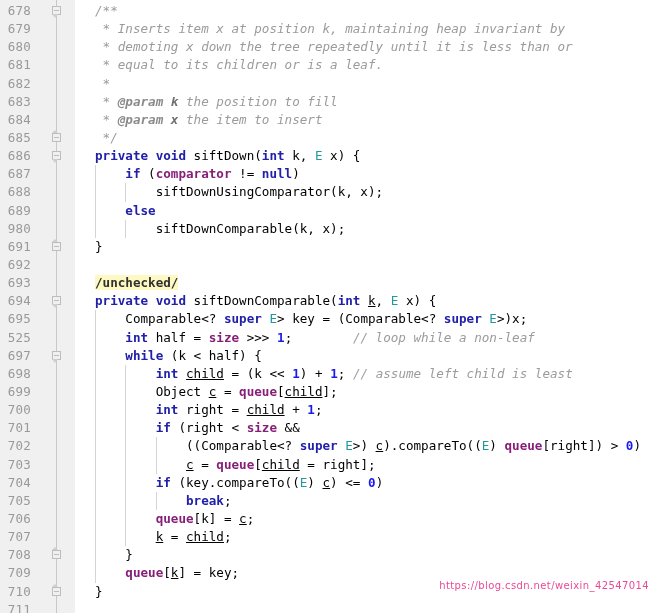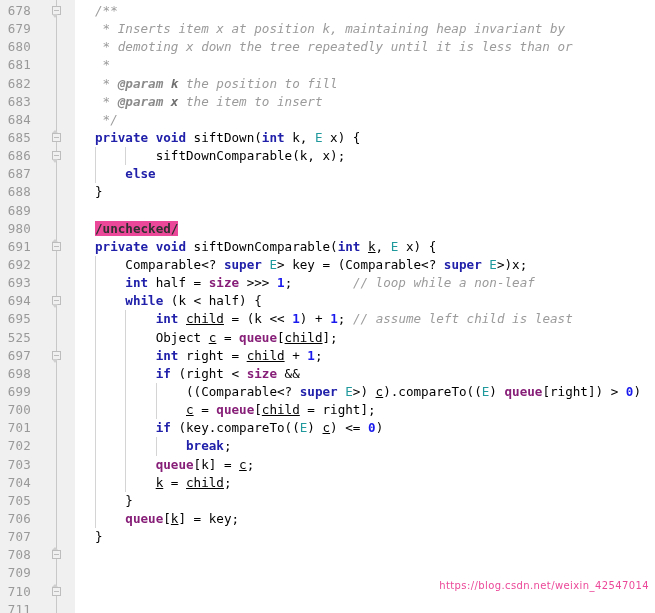--- a/index.html
+++ b/index.html
@@ -146,21 +146,21 @@
 
   
   .kw   { color: #2020aa; font-weight: bold; }
   .fld  { color: #871f78; font-weight: bold; }
   .typ  { color: #20999d; }
   .num  { color: #1a1aee; font-weight: bold; }
   .loc  { color: #000000; text-decoration: underline; }
   .cmt  { color: #9b9b9b; font-style: italic; }
   .tag  { color: #8a8a8a; font-style: italic; font-weight: bold; }
   .tagp { color: #707070; font-style: italic; font-weight: bold; }
-  .ann  { background: #ec4899; color: #303030; font-weight: bold; }
+  .ann  { background: #fef9c3; color: #303030; font-weight: bold; }
 
   
   .watermark {
     position: absolute;
     right: 6px;
     bottom: 22px;
     font-family: "DejaVu Sans", sans-serif;
     font-size: 10px;
     color: #ec4899;
     letter-spacing: 0.4px;
@@ -311,27 +311,30 @@
           <div class="lineno">711</div>
         </div>
       </div>
   </div>
 
   <div class="code-area">
     <div id="code-lines">
         <div class="code-line"><span><span class="cmt">/**</span></span></div>
         <div class="code-line"><span><span class="cmt"> * Inserts item x at position k, maintaining heap invariant by</span></span></div>
         <div class="code-line"><span><span class="cmt"> * demoting x down the tree repeatedly until it is less than or</span></span></div>
+        <div class="code-line"><span><span class="cmt"> * equal to its children or is a leaf.</span></span></div>
         <div class="code-line"><span><span class="cmt"> *</span></span></div>
         <div class="code-line"><span><span class="cmt"> * </span><span class="tag">@param</span><span class="cmt"> </span><span class="tagp">k</span><span class="cmt"> the position to fill</span></span></div>
         <div class="code-line"><span><span class="cmt"> * </span><span class="tag">@param</span><span class="cmt"> </span><span class="tagp">x</span><span class="cmt"> the item to insert</span></span></div>
         <div class="code-line"><span><span class="cmt"> */</span></span></div>
         <div class="code-line"><span><span class="kw">private</span> <span class="kw">void</span> siftDown(<span class="kw">int</span> k, <span class="typ">E</span> x) {</span></div>
+        <div class="code-line"><span class="guide" style="left: 20px;"></span><span>    <span class="kw">if</span> (<span class="fld">comparator</span> != <span class="kw">null</span>)</span></div>
+        <div class="code-line"><span class="guide" style="left: 20px;"></span><span class="guide" style="left: 50.32px;"></span><span>        siftDownUsingComparator(k, x);</span></div>
+        <div class="code-line"><span class="guide" style="left: 20px;"></span><span>    <span class="kw">else</span></span></div>
         <div class="code-line"><span class="guide" style="left: 20px;"></span><span class="guide" style="left: 50.32px;"></span><span>        siftDownComparable(k, x);</span></div>
-        <div class="code-line"><span class="guide" style="left: 20px;"></span><span>    <span class="kw">else</span></span></div>
         <div class="code-line"><span>}</span></div>
         <div class="code-line"><span></span></div>
         <div class="code-line"><span><span class="ann">/unchecked/</span></span></div>
         <div class="code-line"><span><span class="kw">private</span> <span class="kw">void</span> siftDownComparable(<span class="kw">int</span> <span class="loc">k</span>, <span class="typ">E</span> x) {</span></div>
         <div class="code-line"><span class="guide" style="left: 20px;"></span><span>    Comparable&lt;? <span class="kw">super</span> <span class="typ">E</span>&gt; key = (Comparable&lt;? <span class="kw">super</span> <span class="typ">E</span>&gt;)x;</span></div>
         <div class="code-line"><span class="guide" style="left: 20px;"></span><span>    <span class="kw">int</span> half = <span class="fld">size</span> &gt;&gt;&gt; <span class="num">1</span>;        <span class="cmt">// loop while a non-leaf</span></span></div>
         <div class="code-line"><span class="guide" style="left: 20px;"></span><span>    <span class="kw">while</span> (k &lt; half) {</span></div>
         <div class="code-line"><span class="guide" style="left: 20px;"></span><span class="guide" style="left: 50.32px;"></span><span>        <span class="kw">int</span> <span class="loc">child</span> = (k &lt;&lt; <span class="num">1</span>) + <span class="num">1</span>; <span class="cmt">// assume left child is least</span></span></div>
         <div class="code-line"><span class="guide" style="left: 20px;"></span><span class="guide" style="left: 50.32px;"></span><span>        Object <span class="loc">c</span> = <span class="fld">queue</span>[<span class="loc">child</span>];</span></div>
         <div class="code-line"><span class="guide" style="left: 20px;"></span><span class="guide" style="left: 50.32px;"></span><span>        <span class="kw">int</span> right = <span class="loc">child</span> + <span class="num">1</span>;</span></div>

